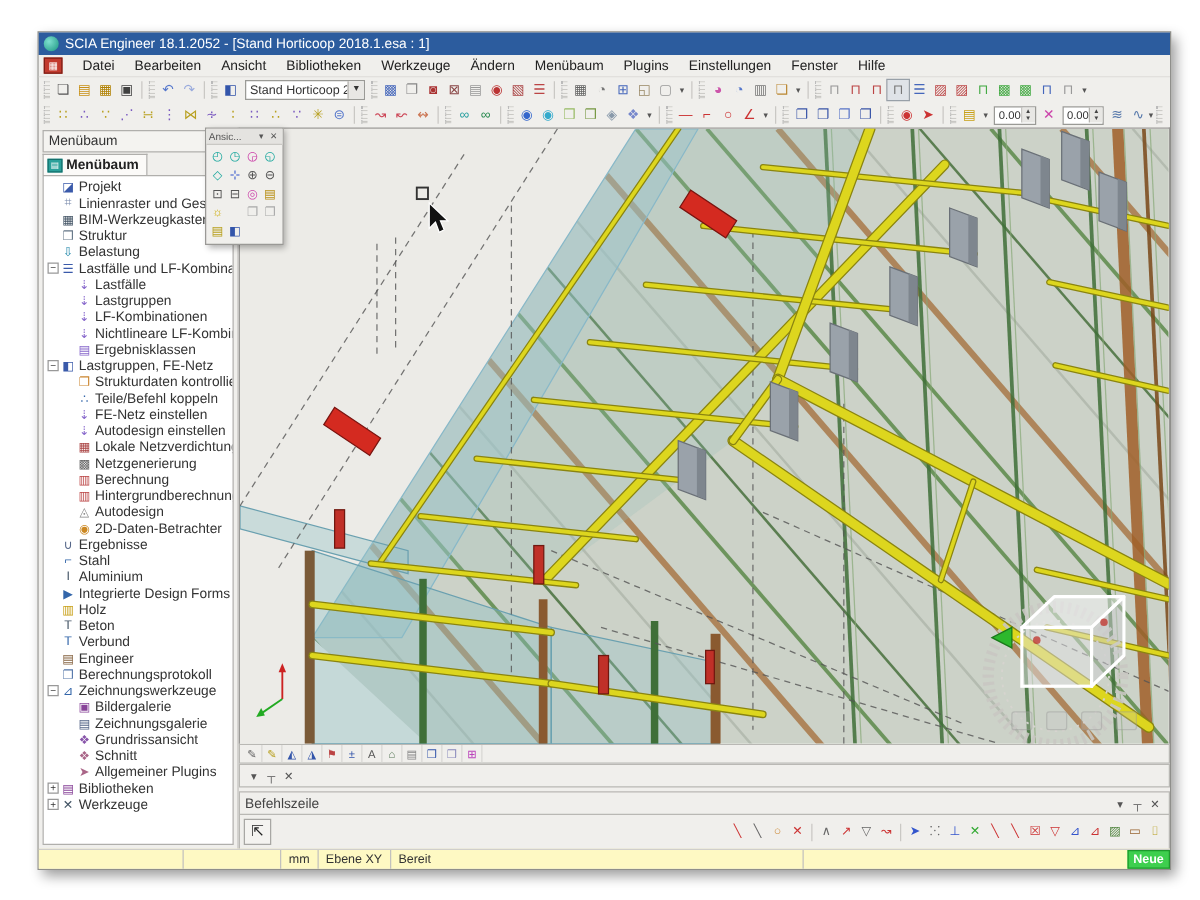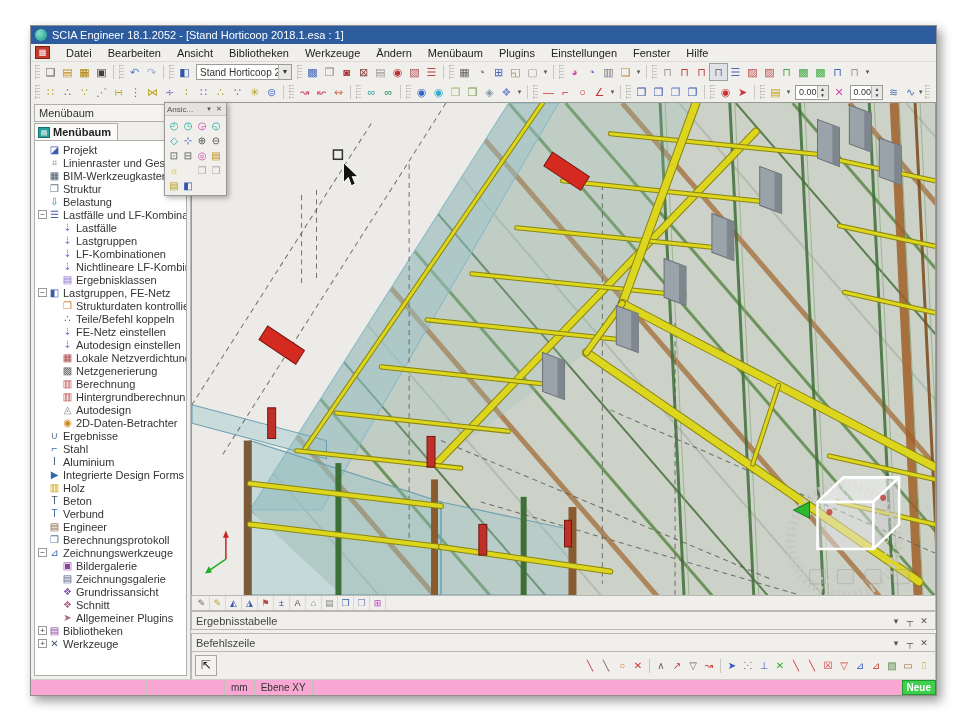--- a/index.html
+++ b/index.html
@@ -62,21 +62,21 @@
   .dockhdr .dlab { flex:1; font-size:11px; color:#444; }
   .dockhdr .dbtn { width:14px; font-size:9px; color:#555; text-align:center; cursor:default; }
   .dockgap { height:3px; flex:0 0 auto; }
   #befbody { height:27px; background:#f0efec; border-left:1px solid #b9b8b4; border-right:1px solid #b9b8b4; display:flex; align-items:center; padding:0 3px; flex:0 0 auto; }
   #arrowbtn { width:22px; height:21px; background:#f4f3f0; border:1px solid #a8a7a4; font-size:12px; text-align:center; line-height:19px; color:#222; }
   #snapbar { margin-left:auto; display:flex; align-items:center; }
   #snapbar .tbi { width:16px; height:16px; font-size:10px; line-height:16px; }
   #befinput { height:20px; border-left:1px solid #b9b8b4; border-right:1px solid #b9b8b4; background:#f0efec; padding:0 3px 2px 3px; flex:0 0 auto; }
   #befinput input { width:100%; height:18px; border:1px solid #555; font-size:11px; padding-left:4px; background:#fff; color:#111; font-family:"Liberation Sans",sans-serif; }
   
-  #statusbar { height:16px; background:#f9a8d4; border-top:1px solid #cfcecb; display:flex; align-items:stretch; font-size:10px; color:#333; flex:0 0 auto; }
+  #statusbar { height:16px; background:#fef9c3; border-top:1px solid #cfcecb; display:flex; align-items:stretch; font-size:10px; color:#333; flex:0 0 auto; }
   .scell { border-right:1px solid #c2c1be; display:flex; align-items:center; padding:0 6px; white-space:nowrap; }
   .sbadge { margin-left:auto; background:#3ecf4e; border:1px solid #1d9a2c; color:#fff; font-weight:bold;
             display:flex; align-items:center; padding:0 4px; font-size:10px; }
   
   #floatbar { position:absolute; left:133px; top:76px; width:63px; background:#f0efec;
               border:1px solid #9a9996; box-shadow:2px 2px 5px rgba(0,0,0,.3); z-index:5; }
   #floatbar .fhdr { height:13px; display:flex; align-items:center; background:#e4e3e0; border-bottom:1px solid #c9c8c4; padding:0 2px; }
   #floatbar .fttl { flex:1; font-size:8px; color:#555; white-space:nowrap; overflow:hidden; }
   #floatbar .fbtn { width:10px; font-size:7px; color:#555; text-align:center; }
   #fgrid { display:flex; flex-wrap:wrap; padding:2px; }
@@ -665,21 +665,20 @@
           <span class="tbi" style="color: rgb(187, 68, 68);">⚑</span>
           <span class="tbi" style="color: rgb(51, 85, 170);">±</span>
           <span class="tbi" style="color: rgb(85, 85, 85);">A</span>
           <span class="tbi" style="color: rgb(85, 119, 85);">⌂</span>
           <span class="tbi" style="color: rgb(136, 136, 136);">▤</span>
           <span class="tbi" style="color: rgb(51, 85, 170);">❒</span>
           <span class="tbi" style="color: rgb(136, 136, 187);">❒</span>
           <span class="tbi" style="color: rgb(187, 68, 187);">⊞</span>
         </div>
       <div class="dockhdr">
-        <span class="dlab">Ergebnisstabelle</span>
         <span class="dbtn">▾</span>
         <span class="dbtn">┬</span>
         <span class="dbtn">✕</span>
       </div>
       <div class="dockgap"></div>
       <div class="dockhdr">
         <span class="dlab">Befehlszeile</span>
         <span class="dbtn">▾</span>
         <span class="dbtn">┬</span>
         <span class="dbtn">✕</span>
@@ -713,20 +712,21 @@
           </div>
       </div>
     </div>
   </div>
 
   <div id="statusbar">
       <div class="scell" style="width: 116px;"></div>
       <div class="scell" style="width: 78px;"></div>
       <div class="scell">mm</div>
       <div class="scell">Ebene XY</div>
+      <div class="scell" style="width: 330px;">Bereit</div>
       <div class="sbadge" style="background: rgb(62, 207, 78);">Neue</div>
     </div>
 
   <div id="floatbar">
     <div class="fhdr">
       <span class="fttl">Ansic...</span>
       <span class="fbtn">▾</span>
       <span class="fbtn">✕</span>
     </div>
     <div id="fgrid">

